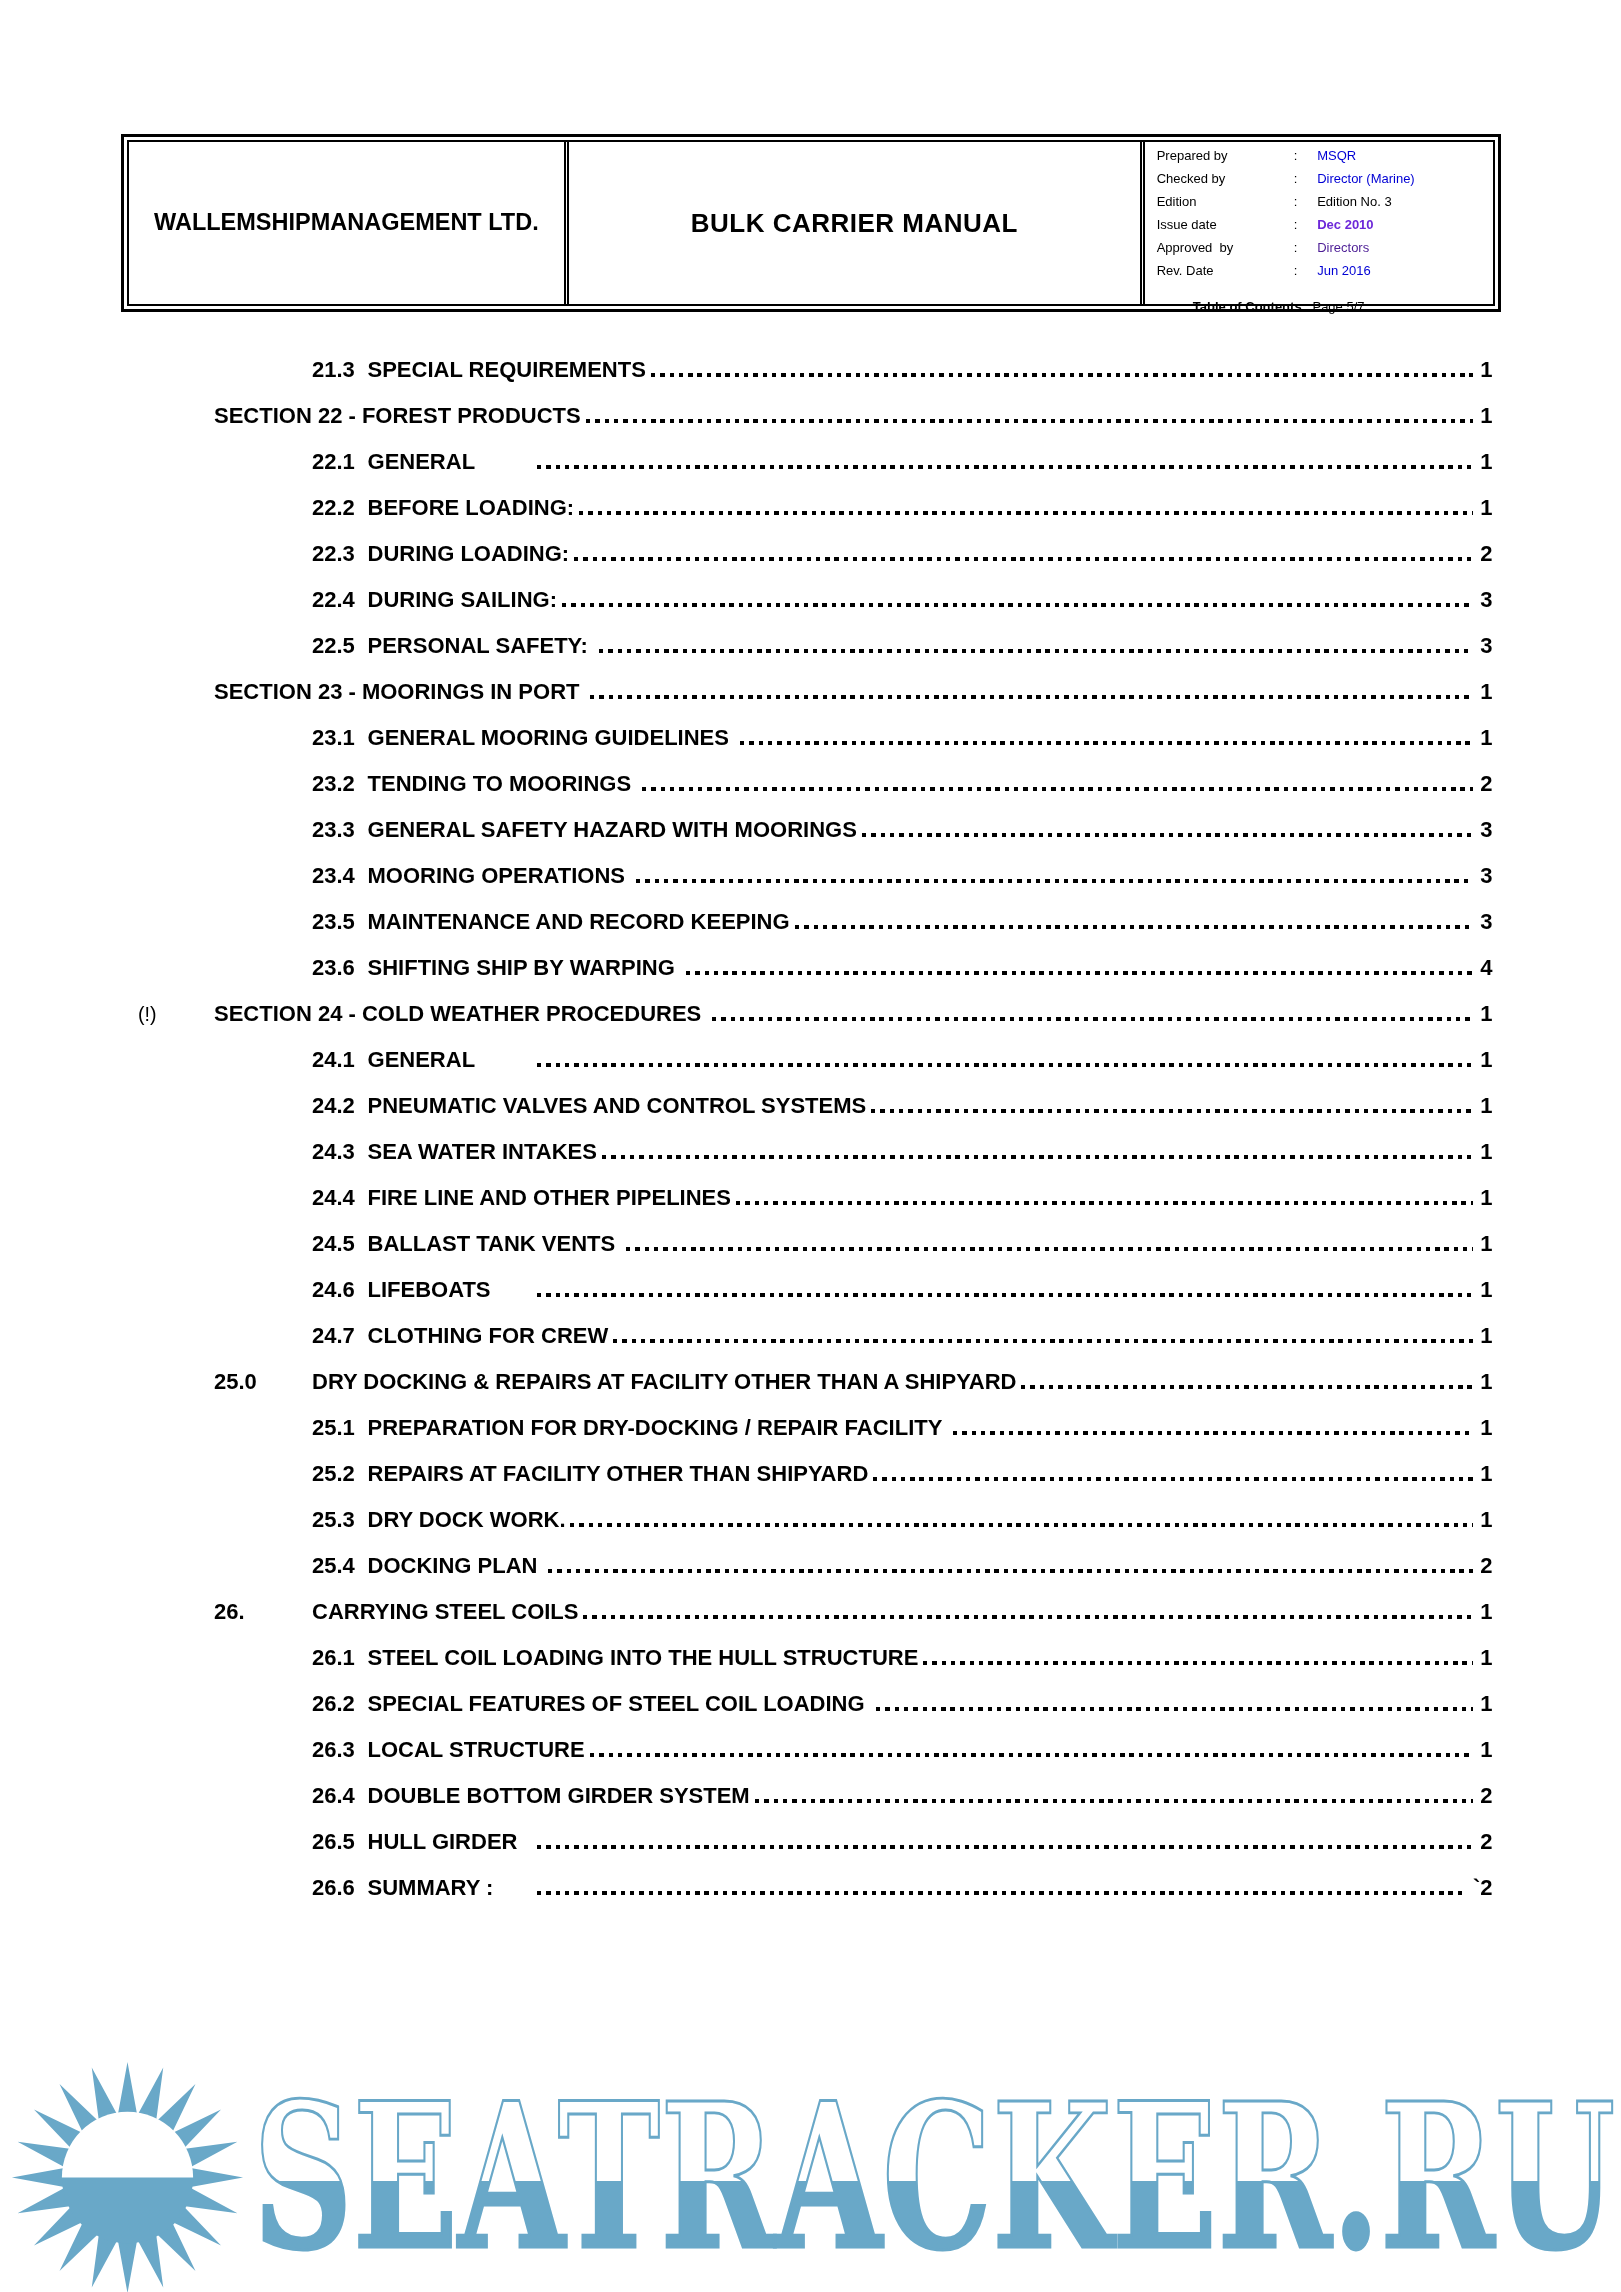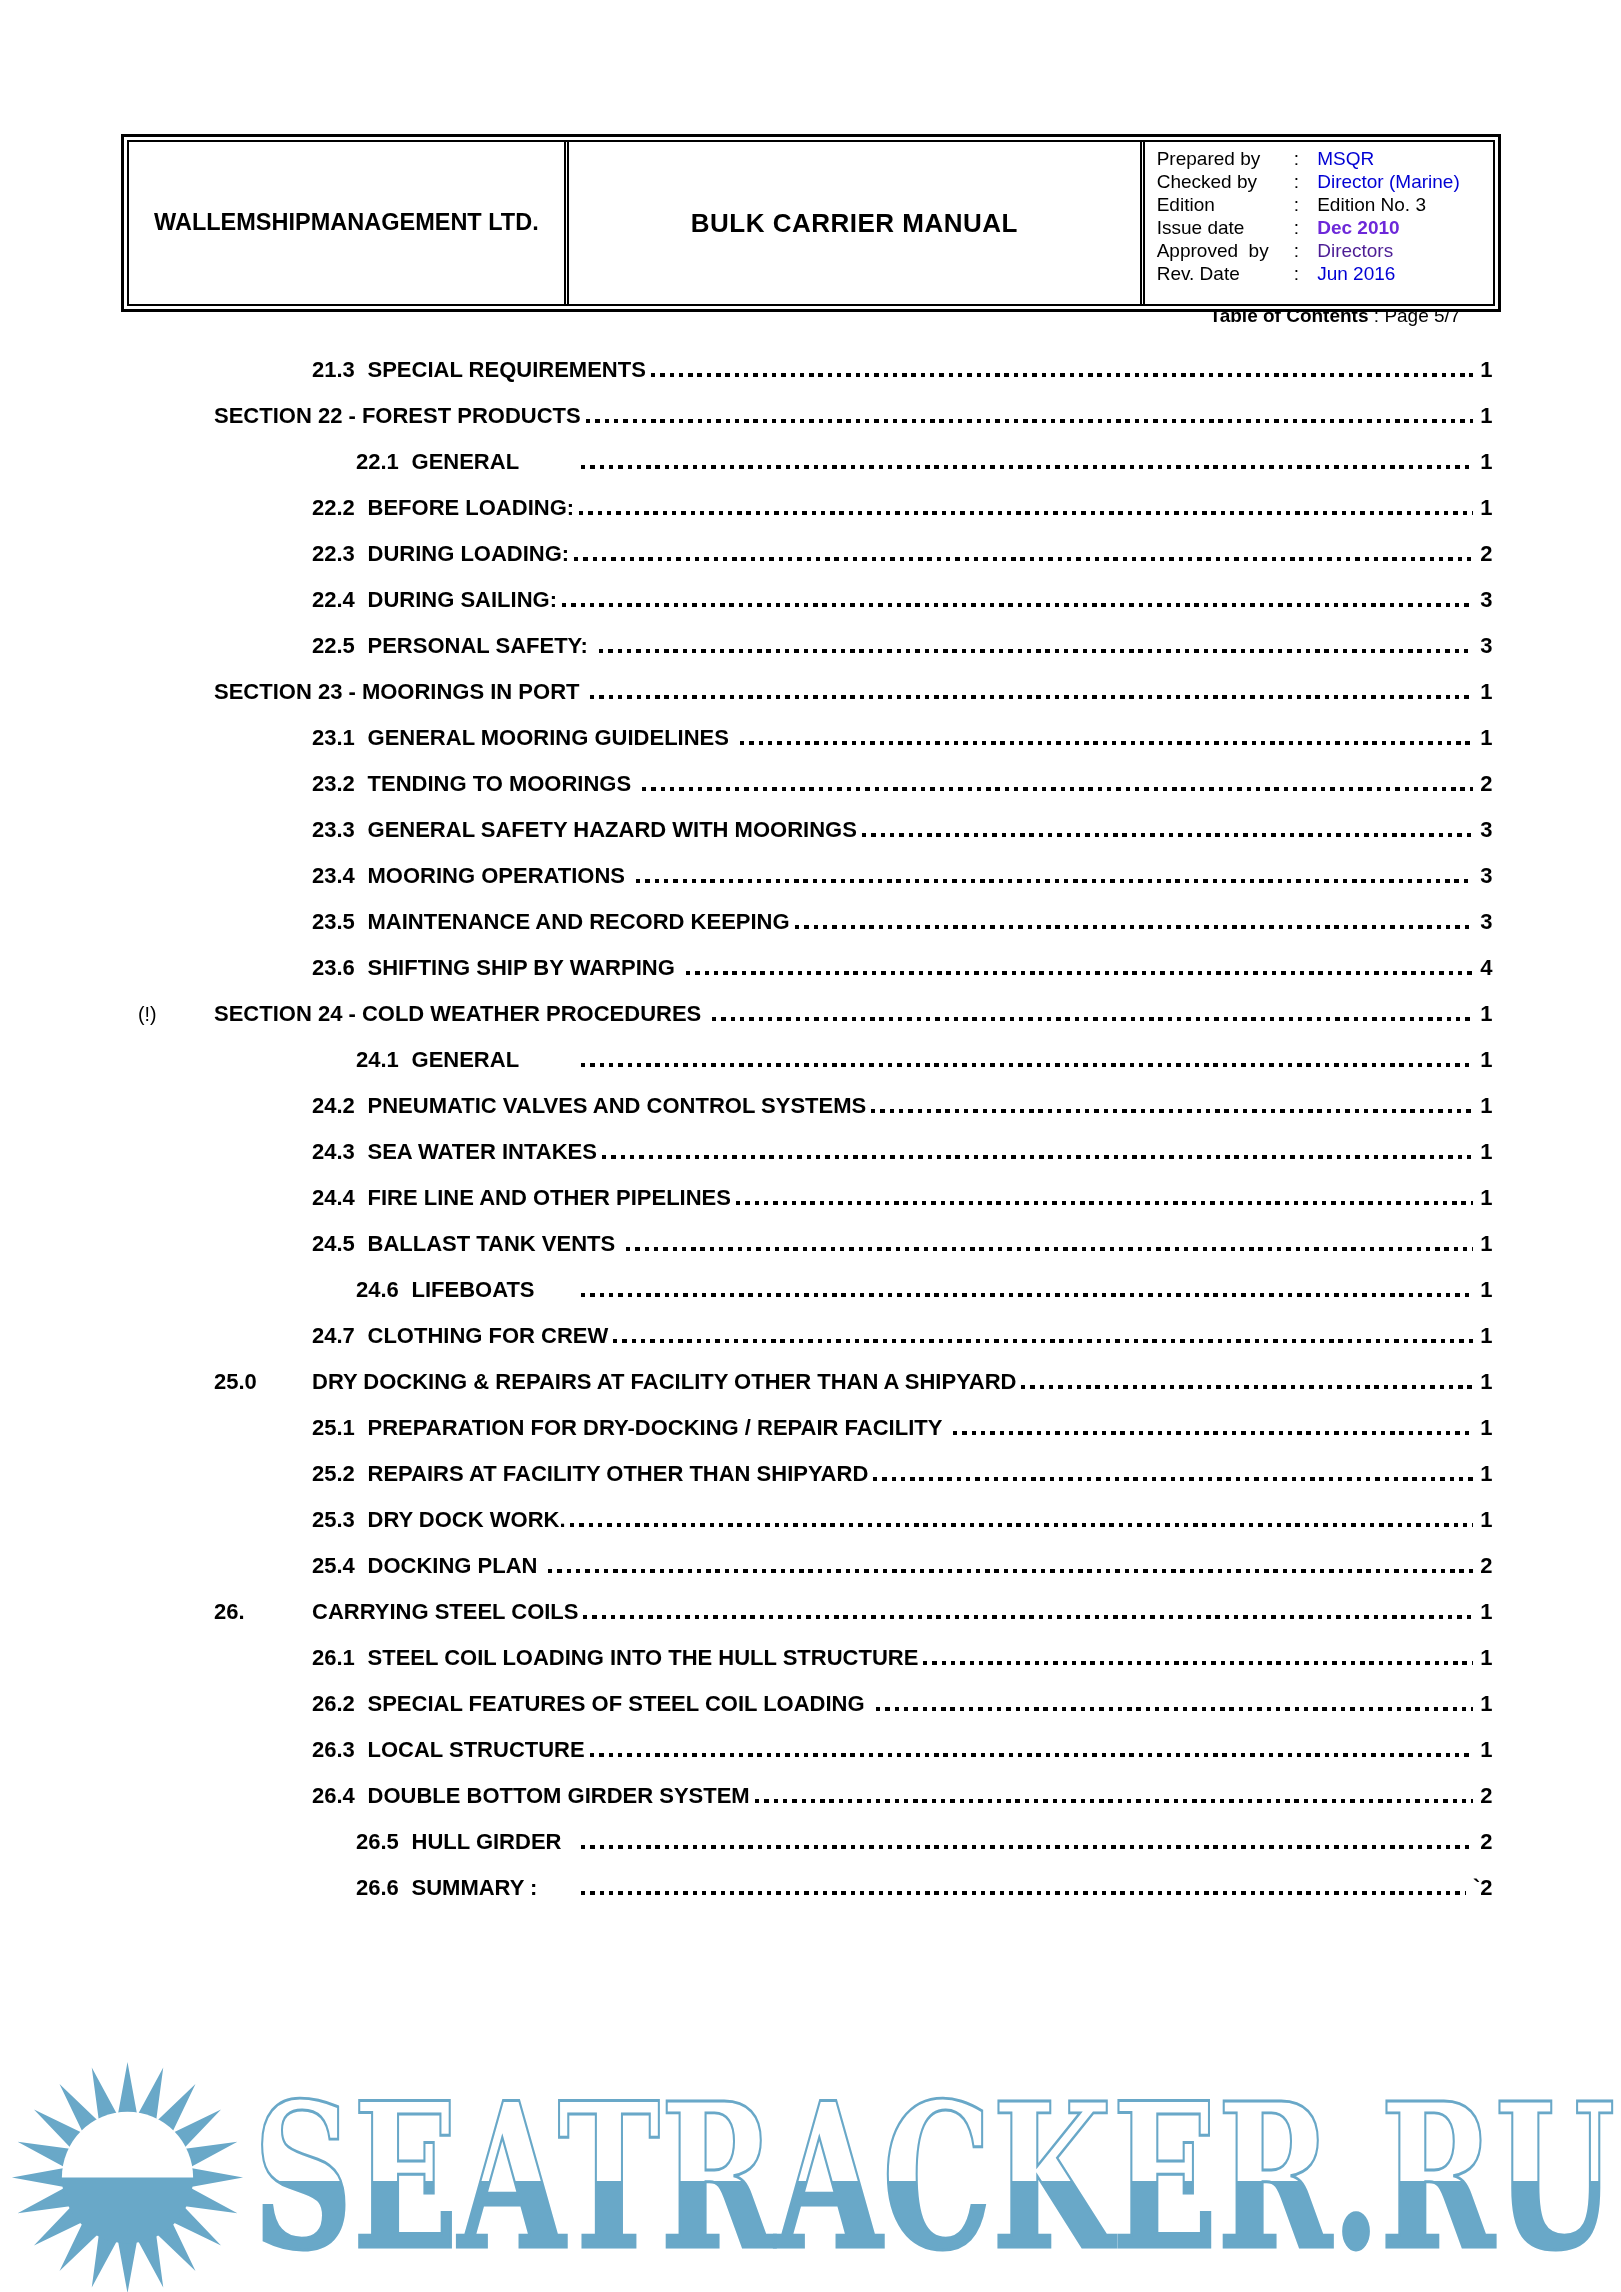--- a/index.html
+++ b/index.html
@@ -10,34 +10,34 @@
   
   #hdr{position:absolute;left:121px;top:134px;width:1380px;height:178px;
        border:3.9px solid #000;padding:2.9px;box-sizing:border-box;}
   #hdr-inner{border:2px solid #000;height:100%;display:flex;box-sizing:border-box;}
   .hdr-cell{box-sizing:border-box;height:100%;}
   .hdr-cell + .hdr-cell{border-left:5.9px double #000;}
   #cell-company{width:435px;display:flex;flex-direction:row;justify-content:center;
                 align-items:center;text-align:center;font-weight:bold;font-size:23.5px;line-height:1.32;}
   #cell-title{width:576px;display:flex;justify-content:center;align-items:center;
               font-weight:bold;font-size:26px;letter-spacing:0.5px;}
-  #cell-meta{flex:1;padding:6.9px 9.8px 3.9px 11.8px;font-size:19px;line-height:1;}
+  #cell-meta{flex:1;padding:6.9px 9.8px 3.9px 11.8px;font-size:13px;line-height:1;}
   .meta-row{display:grid;grid-template-columns:137px 23.5px 1fr;align-items:baseline;height:23px;}
   .meta-label{white-space:pre;}
   .meta-colon{text-align:left;}
   .meta-footer{height:23.5px;display:block;white-space:pre;}
   .meta-footer b{font-weight:bold;}
   
   #toc{position:absolute;left:138px;top:335px;width:1380px;}
   .toc-row{display:flex;align-items:flex-end;height:46px;padding-right:25.5px;
            box-sizing:border-box;font-weight:bold;font-size:22px;line-height:1.05;color:#000;}
   .marker{width:76px;font-weight:400;font-size:19.6px;flex:none;white-space:pre;}
   .t-spacer{width:98px;flex:none;}
   .t-text{display:flex;align-items:flex-end;white-space:pre;flex:none;}
-  .t-text.tab{min-width:220px;margin-left:44px;}
+  .t-text.tab{min-width:220px;}
   .t-num{white-space:pre;}
   .row-sub .t-num{margin-right:12.7px;}
   .row-numsec .t-num{width:98px;flex:none;}
   .dots{flex:1 1 auto;height:3.9px;margin:0 6.9px 3.9px 4.9px;
         background:repeating-linear-gradient(to right,#000 0 4.4px,transparent 4.4px 9.3px);}
   .t-page{flex:none;white-space:pre;}
   
   #wm-sun{position:absolute;left:7.8px;top:2053px;}
   #wm-textbox{position:absolute;left:253px;top:2088px;width:1368px;height:205px;overflow:visible;}
   #wm-textbox svg{overflow:visible;}

